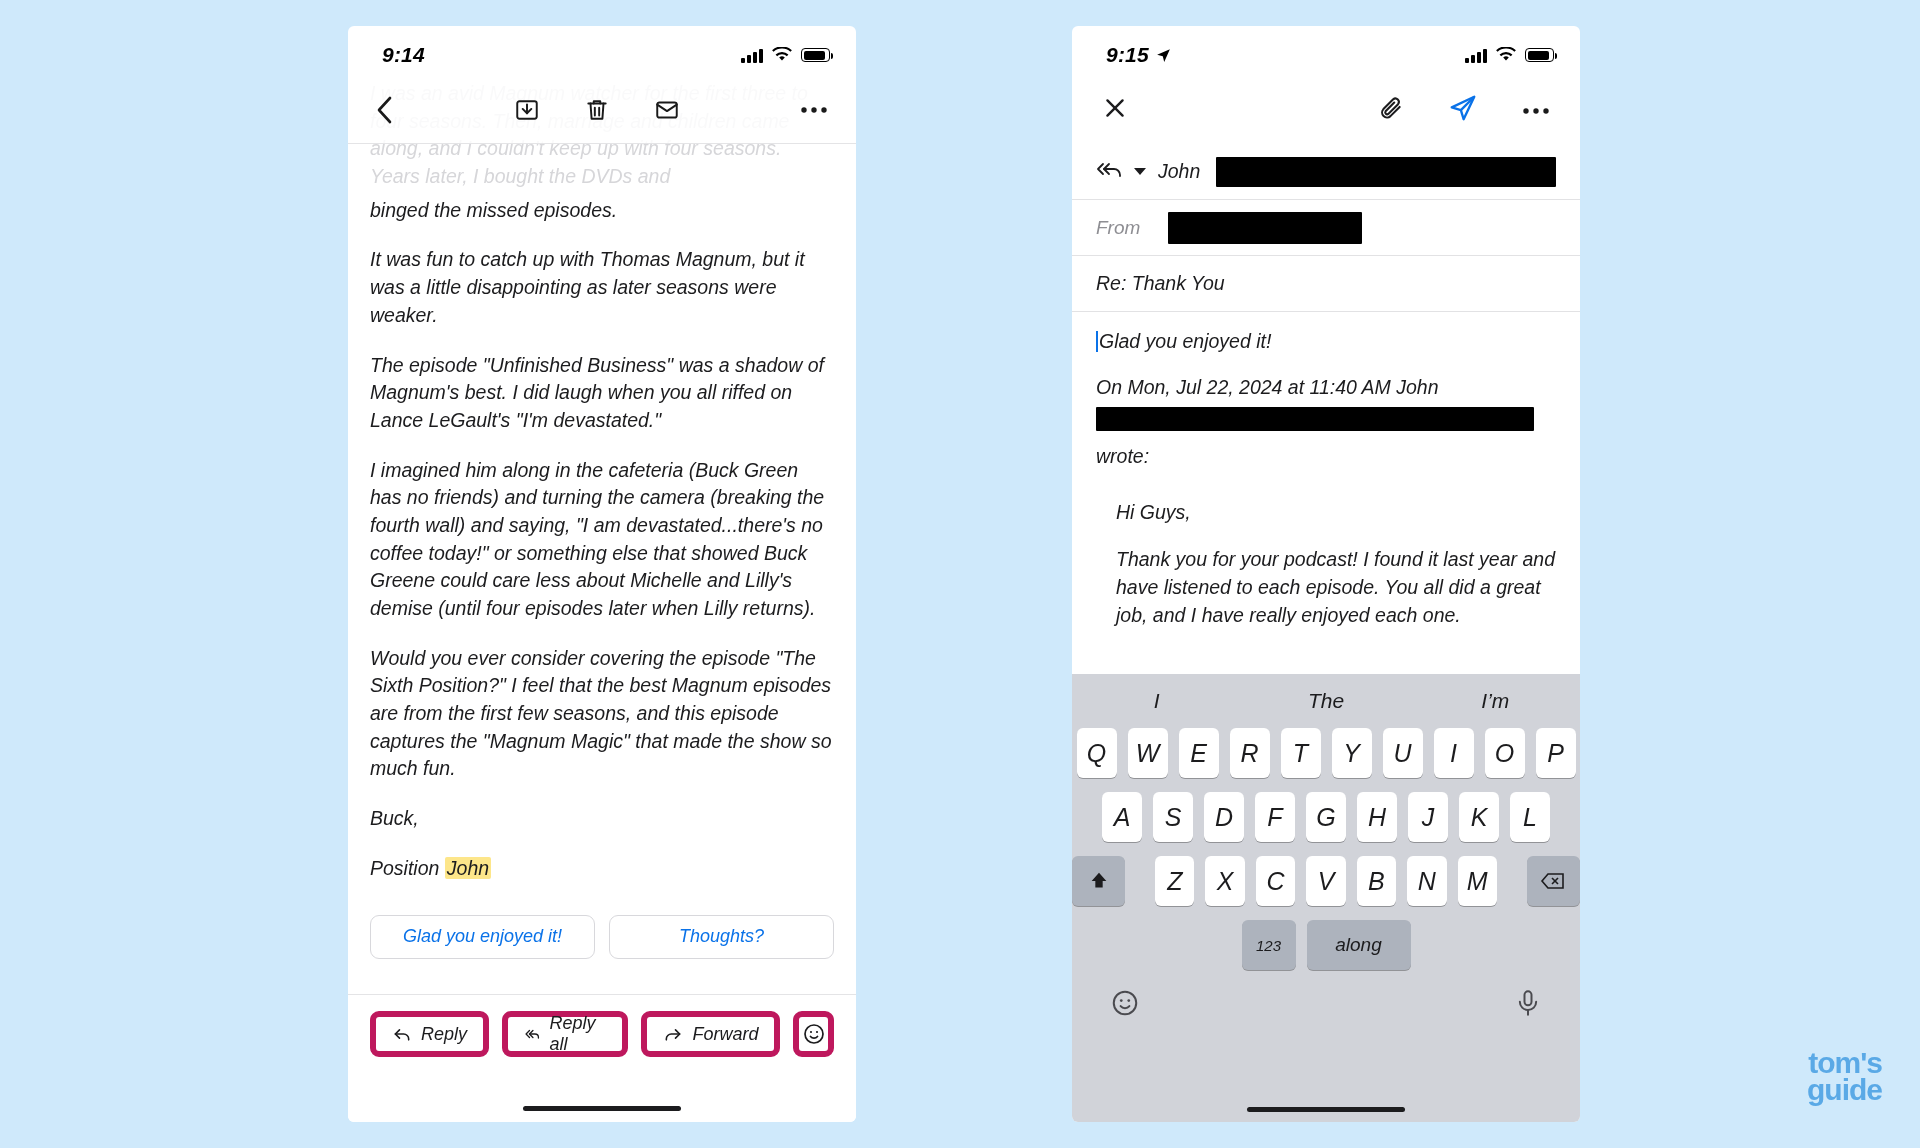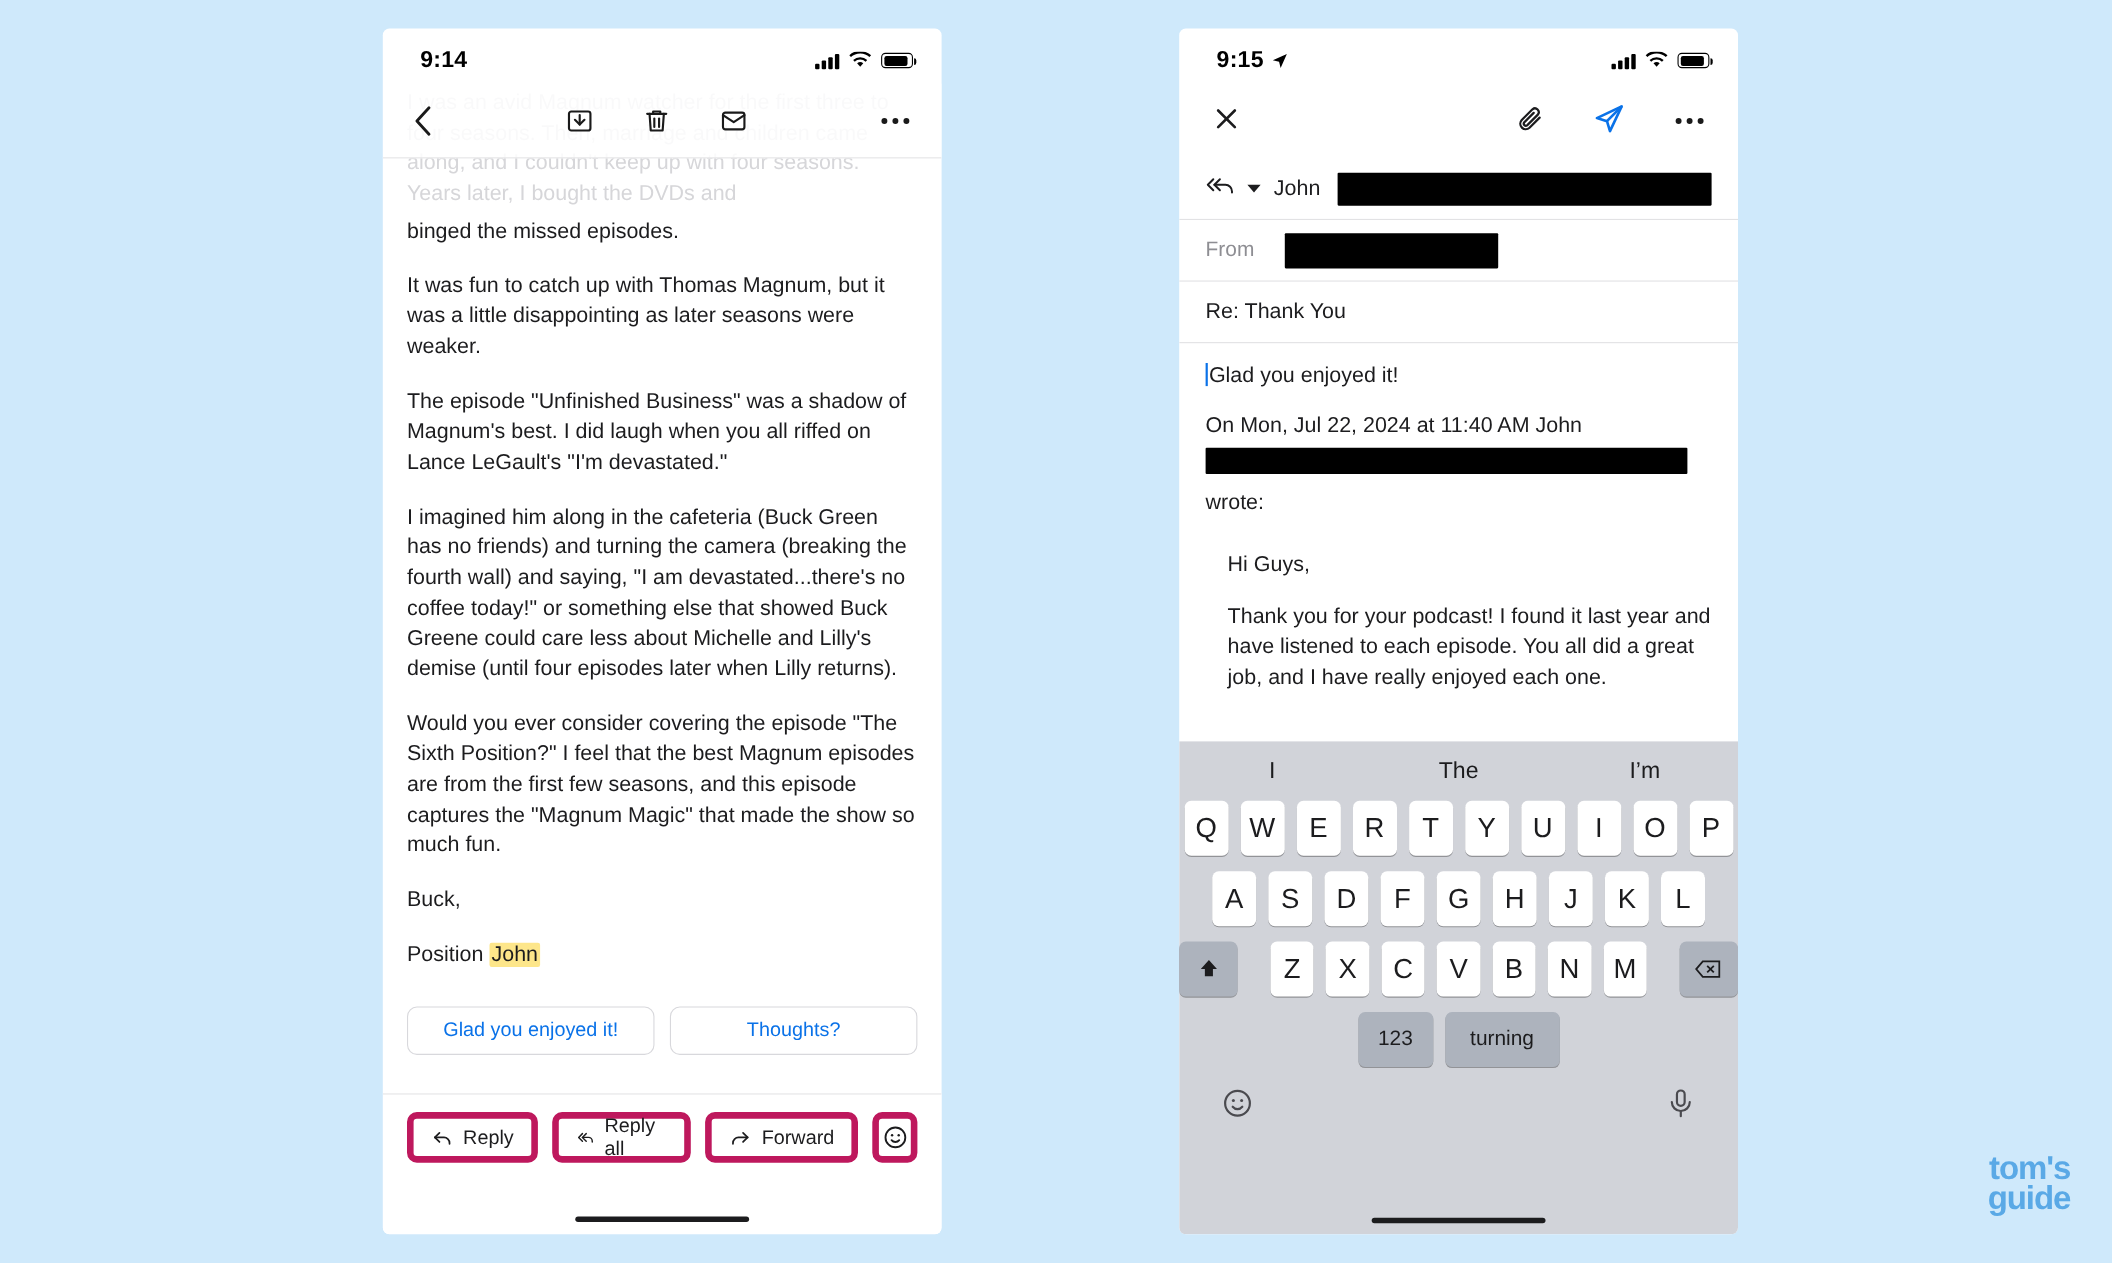--- a/index.html
+++ b/index.html
@@ -15,20 +15,21 @@
     width: 1920px; height: 1148px;
     background: #cfe9fb;
   }
 
   
   .phone {
     position: absolute;
     background: #ffffff;
     border-radius: 6px;
     overflow: hidden;
+    font-style: italic;
   }
   #phone-left  { left: 348px; top: 26px; width: 508px; height: 1096px; }
   #phone-right { left: 1072px; top: 26px; width: 508px; height: 1096px; }
 
   
   .status-bar {
     height: 50px;
     display: flex;
     align-items: center;
     justify-content: space-between;
@@ -198,21 +199,21 @@
   .key {
     width: 40px; height: 50px;
     background: #fff;
     border-radius: 6px;
     display:flex; align-items:center; justify-content:center;
     font-size: 25px;
     color: #1c1c1e;
     box-shadow: 0 1px 0 rgba(0,0,0,0.3);
   }
   .key.wide { width: 54px; background: #adb3bd; }
-  .key.num { width: 68px; background:#adb3bd; font-size: 19px; }
+  .key.num { width: 54px; background:#adb3bd; font-size: 15px; }
   .key.space { width: 230px; font-size: 19px; }
   .key.ret { width: 104px; background:#adb3bd; font-size: 19px; }
   .krow.bottom { gap: 11px; padding: 0 20px; }
   .kbar {
     display:flex; align-items:center; justify-content: space-between;
     padding: 4px 38px 0 38px;
   }
   .kb-home {
     position:absolute; bottom: 10px; left: 50%; transform: translateX(-50%);
     width: 158px; height: 5.5px; border-radius: 3px; background: #1c1c1e;
@@ -500,21 +501,21 @@
           <svg width="26" height="20" viewBox="0 0 26 20" fill="none" stroke="#1c1c1e" stroke-width="1.6">
               <path d="M8 3h15v14H8L2 10z"></path>
               <line x1="12" y1="7" x2="18" y2="13"></line>
               <line x1="18" y1="7" x2="12" y2="13"></line>
             </svg>
         </div>
       </div>
 
       <div class="krow bottom">
         <div class="key num">123</div>
-        <div class="key ret">turning</div>
+        <div class="key ret">along</div>
       </div>
 
       <div class="kbar">
         <span>
           <svg width="30" height="30" viewBox="0 0 24 24" fill="none" stroke="#4a4a4f" stroke-width="1.6">
               <circle cx="12" cy="12" r="9"></circle>
               <circle cx="9" cy="10" r="1.1" fill="#4a4a4f" stroke="none"></circle>
               <circle cx="15" cy="10" r="1.1" fill="#4a4a4f" stroke="none"></circle>
               <path d="M8.5 14.5a4.5 4.5 0 0 0 7 0" stroke-linecap="round"></path>
             </svg>

